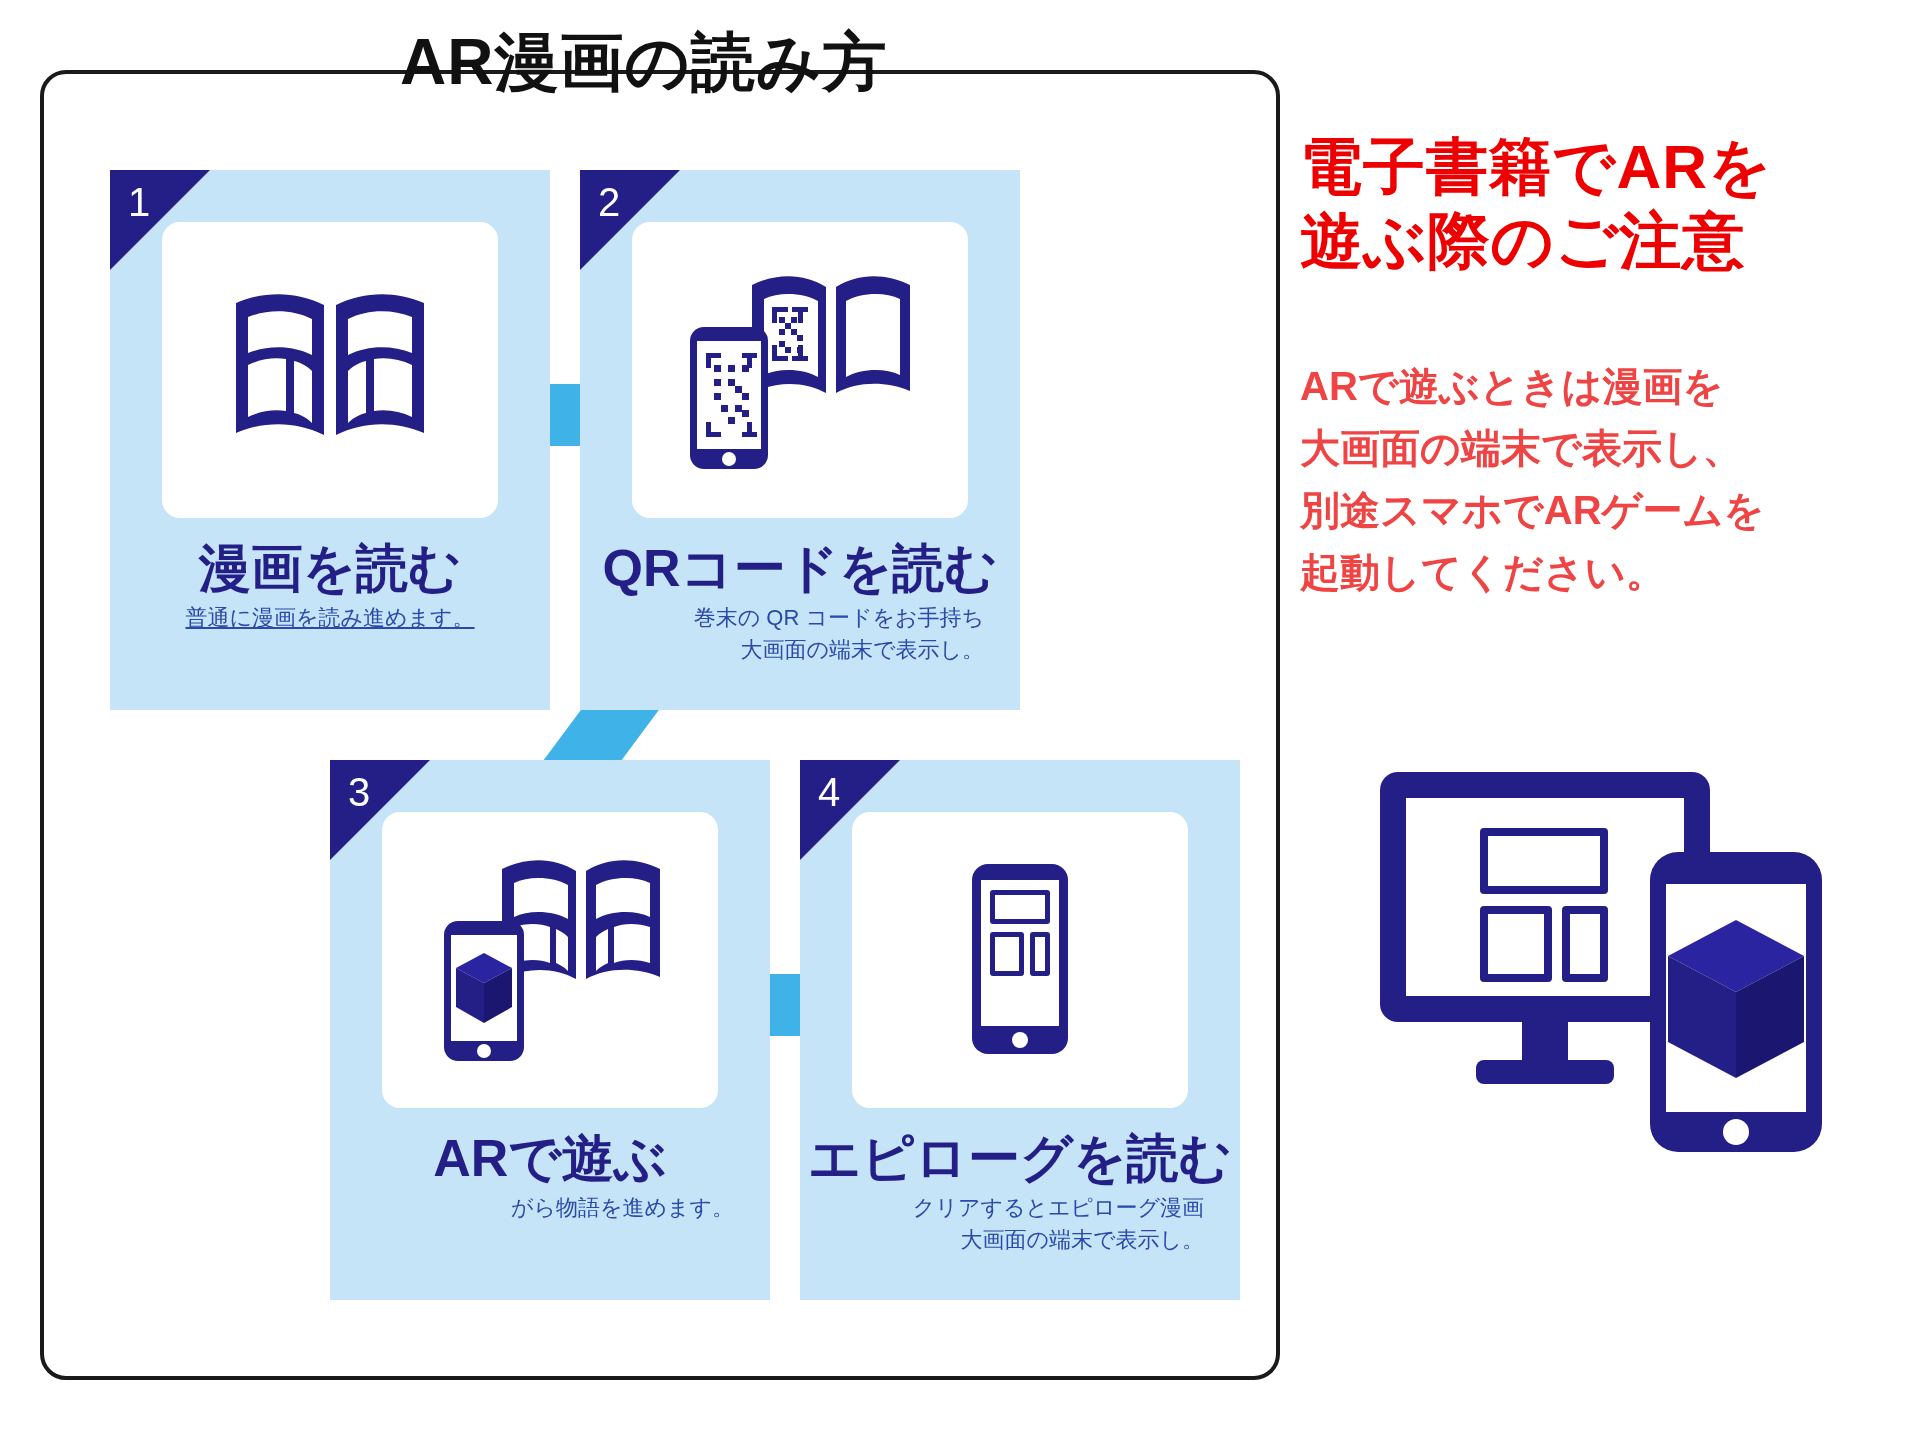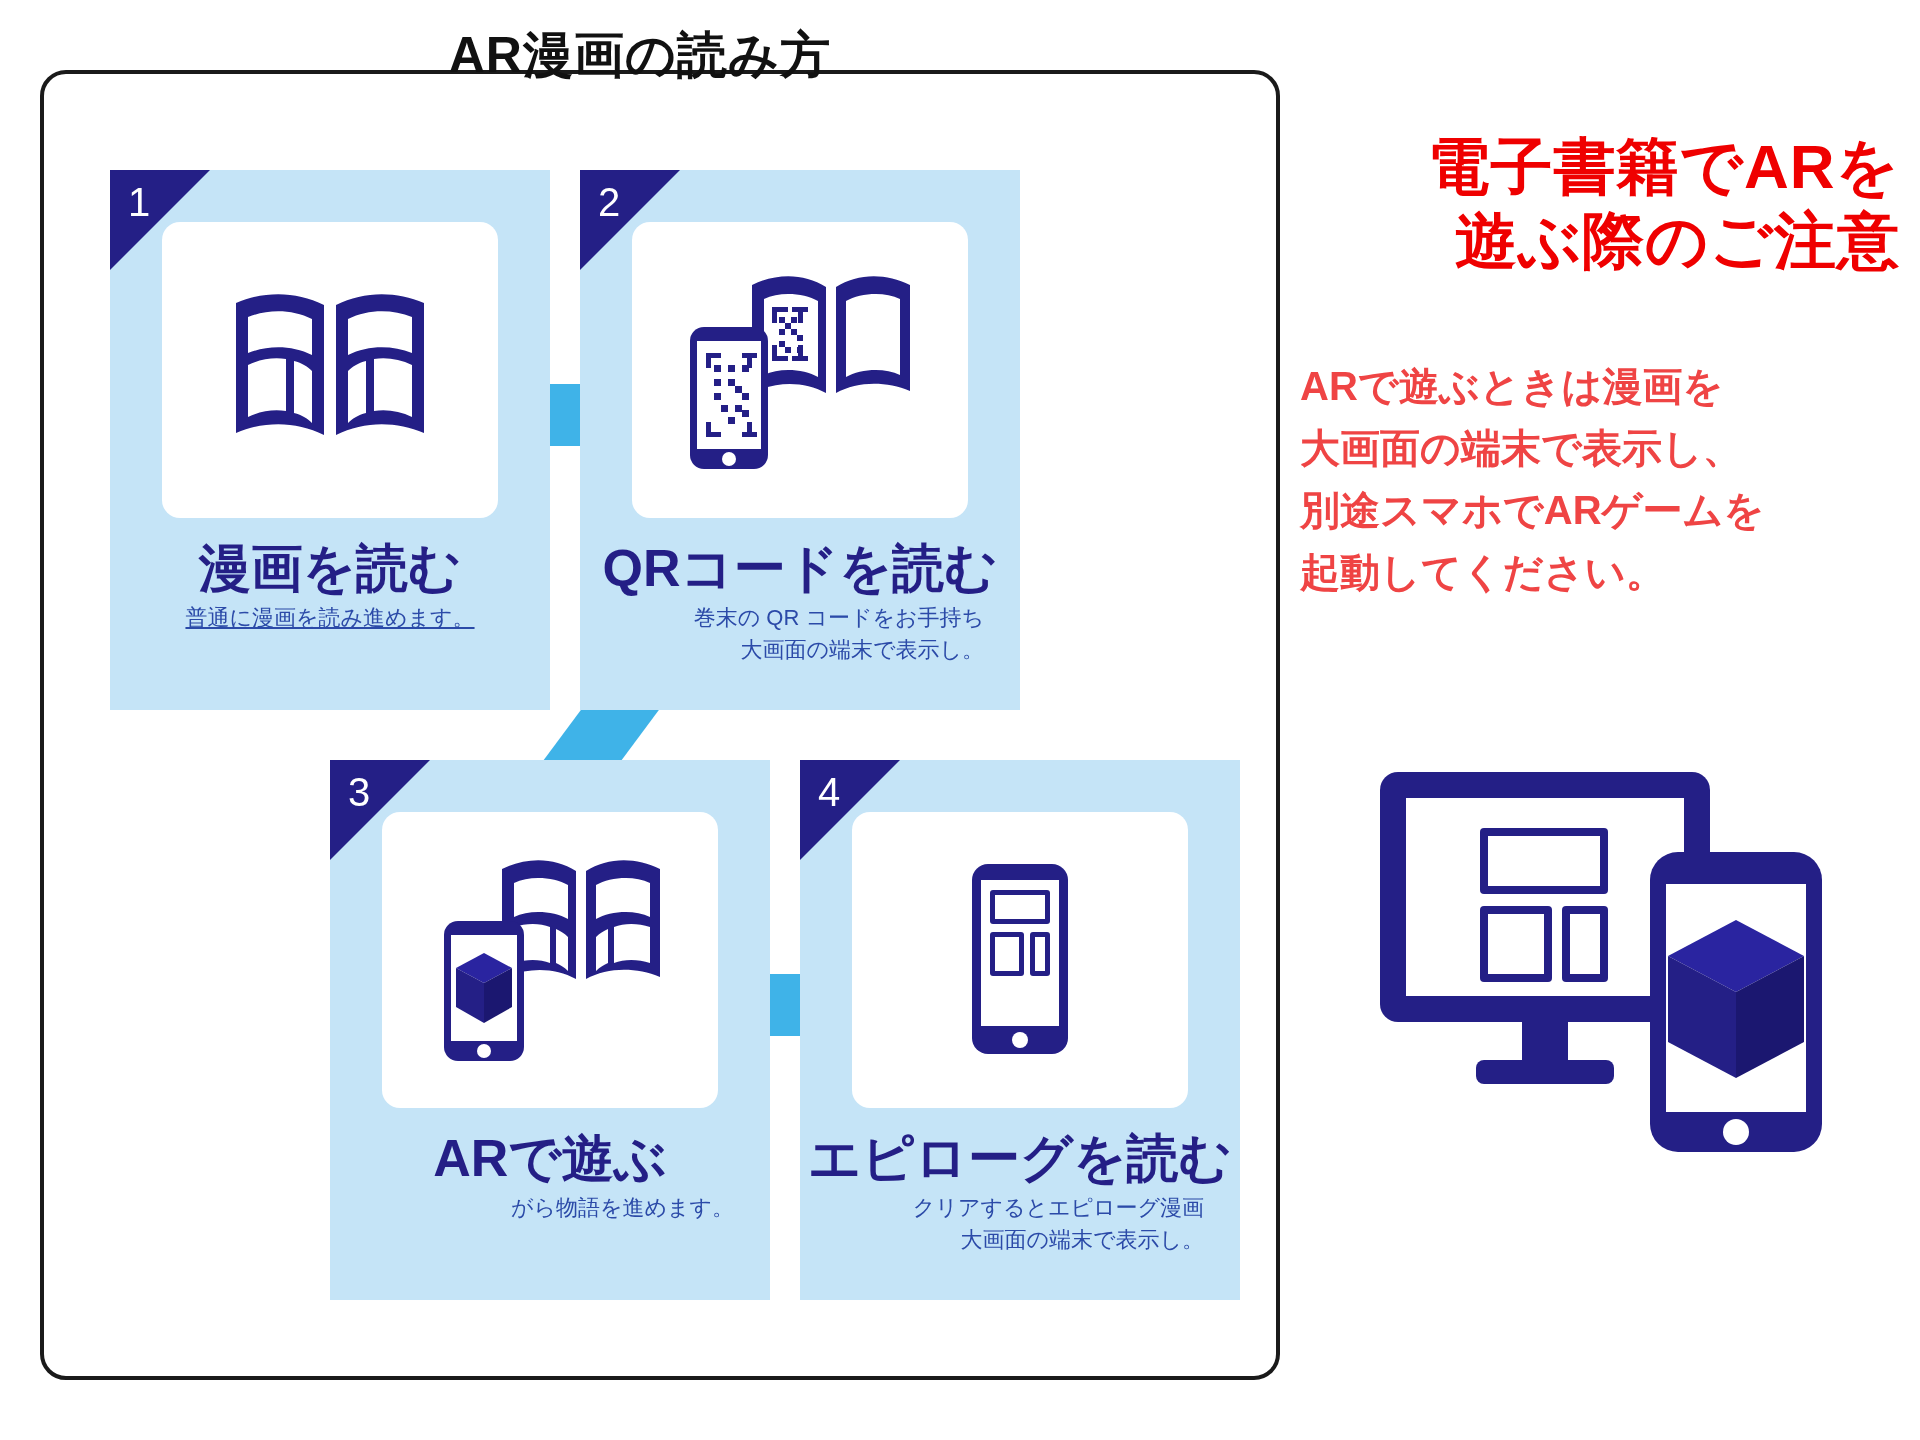--- a/index.html
+++ b/index.html
@@ -29,21 +29,21 @@
     width:490px;height:40px;
     background:#ffffff;
     z-index:3;
   }
   .panel-title{
     position:absolute;
     left:400px;top:30px;
     width:480px;
     z-index:4;
     text-align:center;
-    font-size:50px;
+    font-size:64px;
     font-weight:bold;
     color:#111111;
     letter-spacing:1px;
     line-height:1;
     white-space:nowrap;
   }
 
   
   .steps{
     position:absolute;
@@ -136,21 +136,21 @@
   
   .right-panel{
     position:absolute;
     left:1300px;top:70px;
     width:600px;height:1310px;
   }
   .warn-title{
     position:absolute;
     left:0;top:60px;
     width:600px;
-    text-align:right;
+    text-align:left;
     color:#ef0000;
     font-size:62px;
     font-weight:bold;
     line-height:1.2;
     letter-spacing:1px;
   }
   .warn-body{
     position:absolute;
     left:0;top:285px;
     width:600px;

